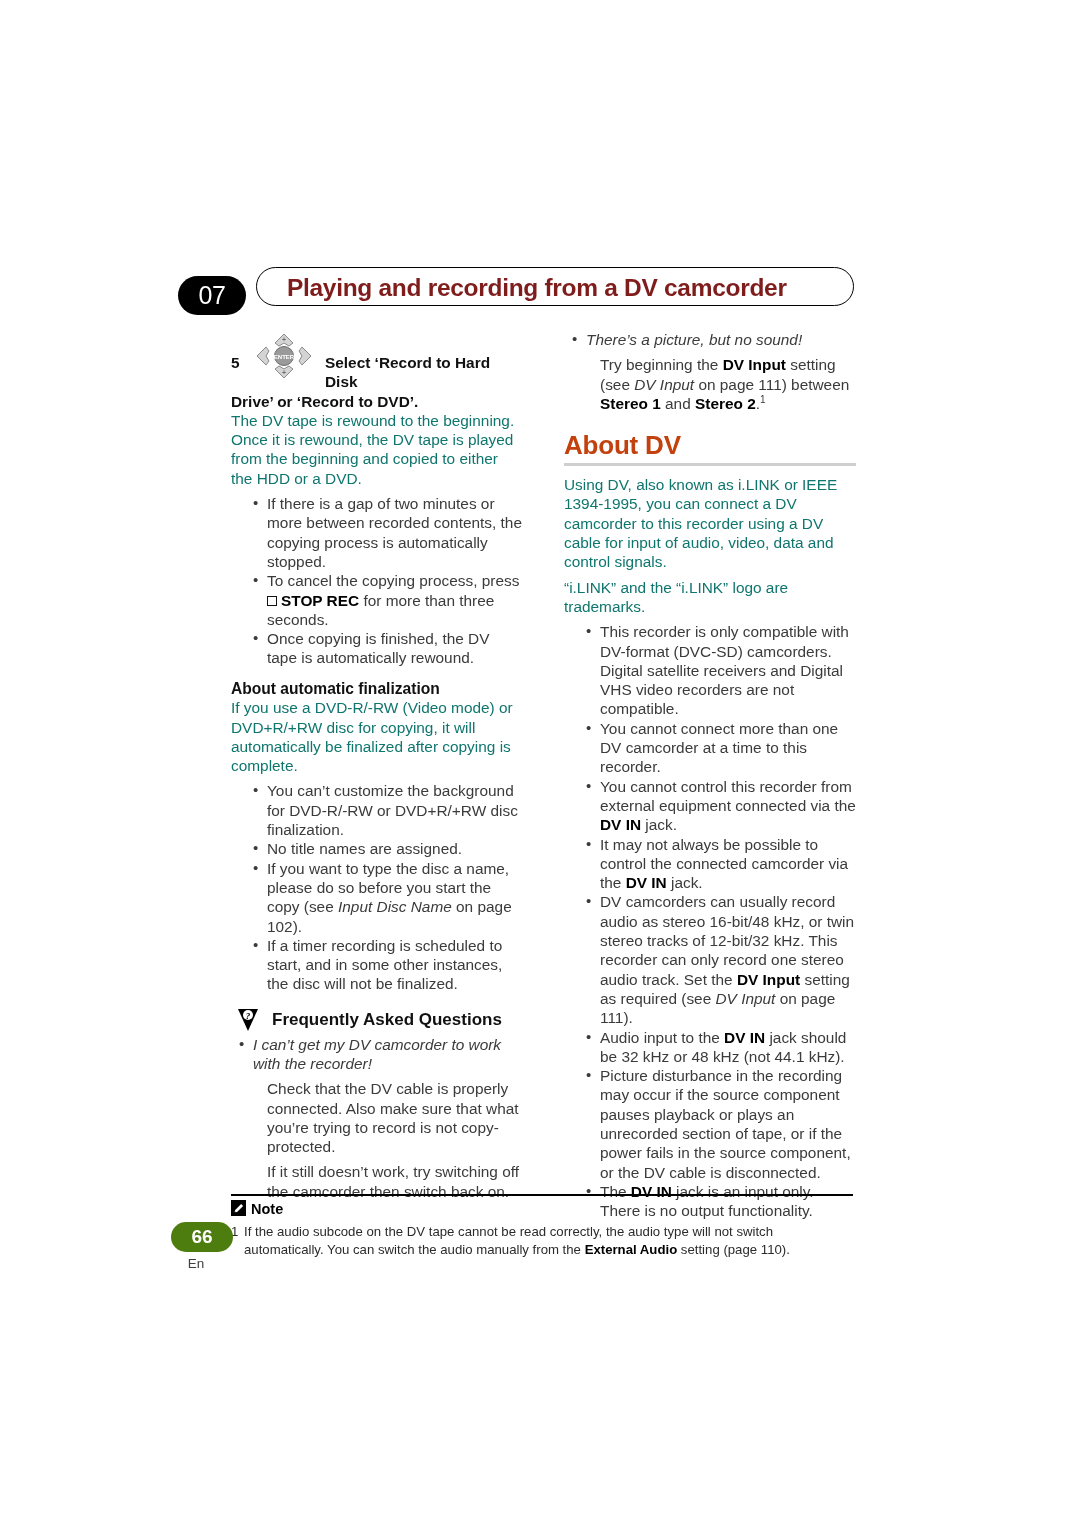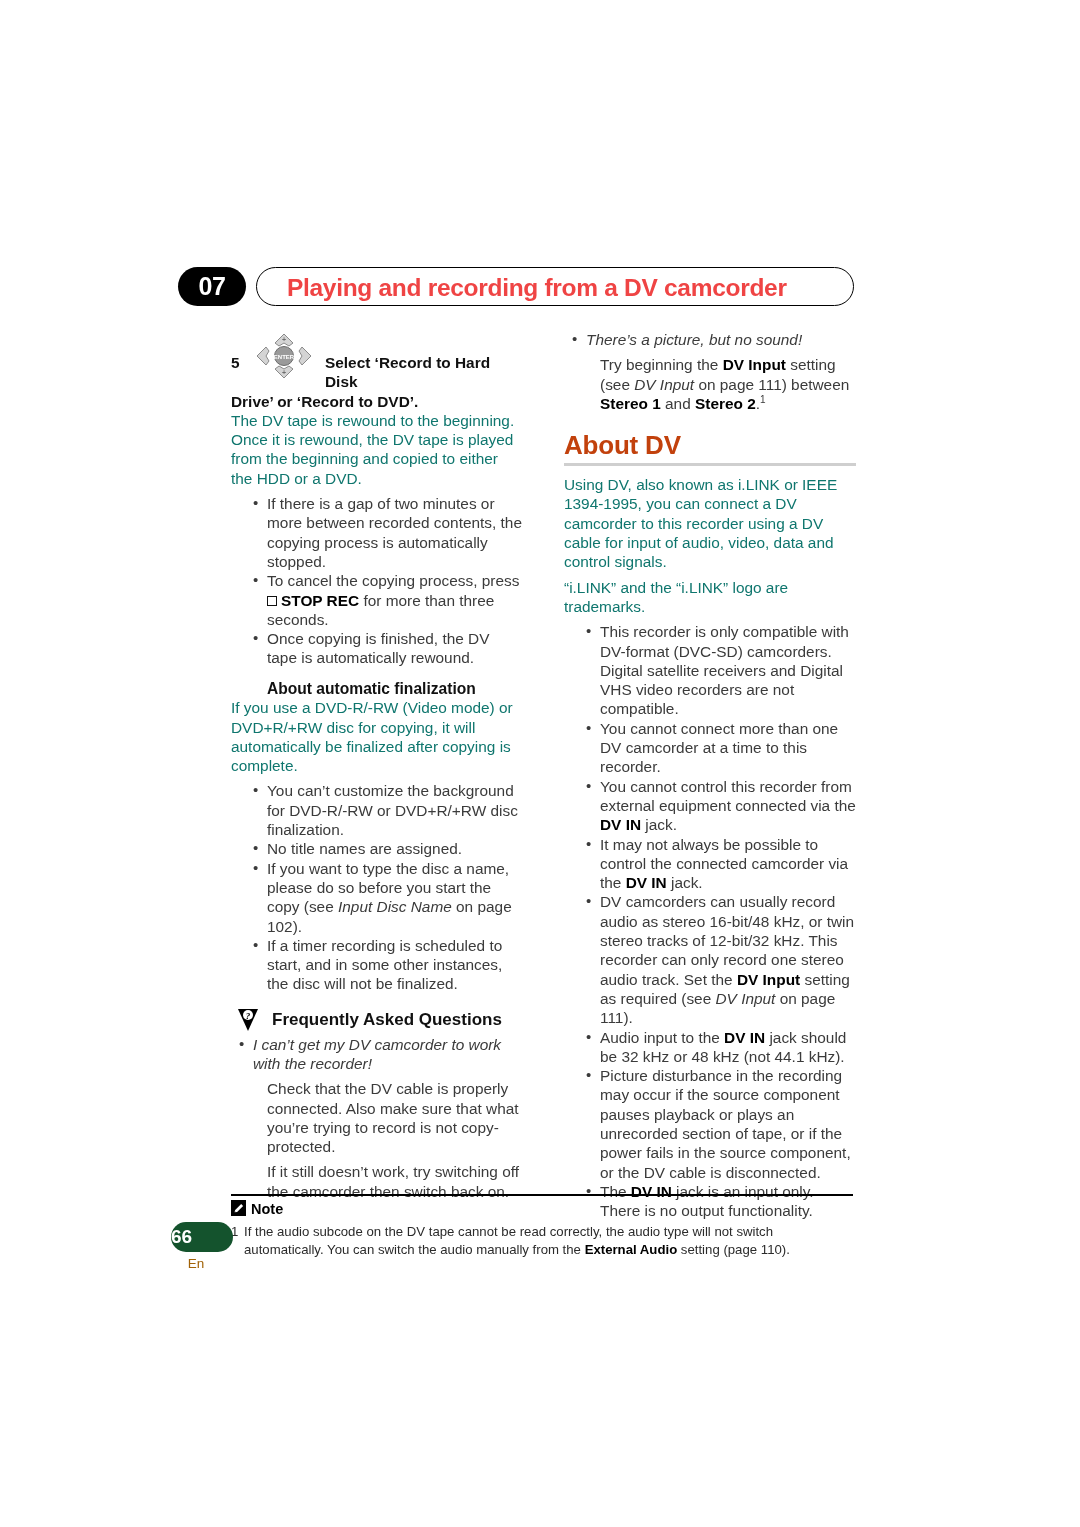--- a/index.html
+++ b/index.html
@@ -26,27 +26,27 @@
   
   .chapter-header {
     position: absolute;
     left: 178px;
     top: 266px;
     width: 676px;
     height: 42px;
   }
   .chapter-badge {
     position: absolute;
-    left: 0; top: 1px;
+    left: 0; top: 10px;
     width: 68px;
     height: 39px;
     background: #000000;
     border-radius: 20px;
     color: #ffffff;
-    font-weight: bold;
+    font-weight: normal;
     font-size: 25px;
     line-height: 39px;
     text-align: center;
     letter-spacing: -0.5px;
   }
   .chapter-title-pill {
     position: absolute;
     left: 78px; top: 1px;
     right: 0;
     height: 39px;
@@ -56,21 +56,21 @@
   }
   .chapter-title-text {
     position: absolute;
     left: 30px;
     top: 0;
     height: 39px;
     line-height: 39px;
     font-weight: bold;
     font-size: 24.5px;
     letter-spacing: -0.3px;
-    color: #ef4444;
+    color: #7f1d1d;
     white-space: nowrap;
   }
 
   
   .col {
     position: absolute;
     top: 330px;
     width: 292px;
     font-size: 15.4px;
     line-height: 19.3px;
@@ -147,21 +147,20 @@
     margin-left: 14px;
     color: #3b3b3b;
   }
 
   
   .h-bold {
     font-weight: bold;
     color: #111111;
     font-size: 15.6px;
     line-height: 19.5px;
-    margin-left: 36px;
   }
   .h-section {
     font-weight: bold;
     color: #c2410c;
     font-size: 26px;
     line-height: 28px;
     letter-spacing: -0.2px;
     margin: 0;
   }
   .h-rule {
@@ -257,35 +256,36 @@
     display: block;
     padding-left: 13px;
   }
 
   .page-badge {
     position: absolute;
     left: 171px;
     top: 1222px;
     width: 62px;
     height: 30px;
-    background: #14532d;
+    background: #4d7c0f;
     border-radius: 15px;
     color: #ffffff;
     font-weight: bold;
     font-size: 19px;
     line-height: 30px;
+    text-align: center;
   }
   .page-lang {
     position: absolute;
     left: 171px;
     top: 1256px;
     width: 50px;
     text-align: center;
     font-size: 13.5px;
-    color: #a16207;
+    color: #404040;
   }
 </style>
 </head>
 <body>
 
 <div class="page">
 
   <div class="chapter-header">
     <div class="chapter-badge">07</div>
     <div class="chapter-title-pill">

